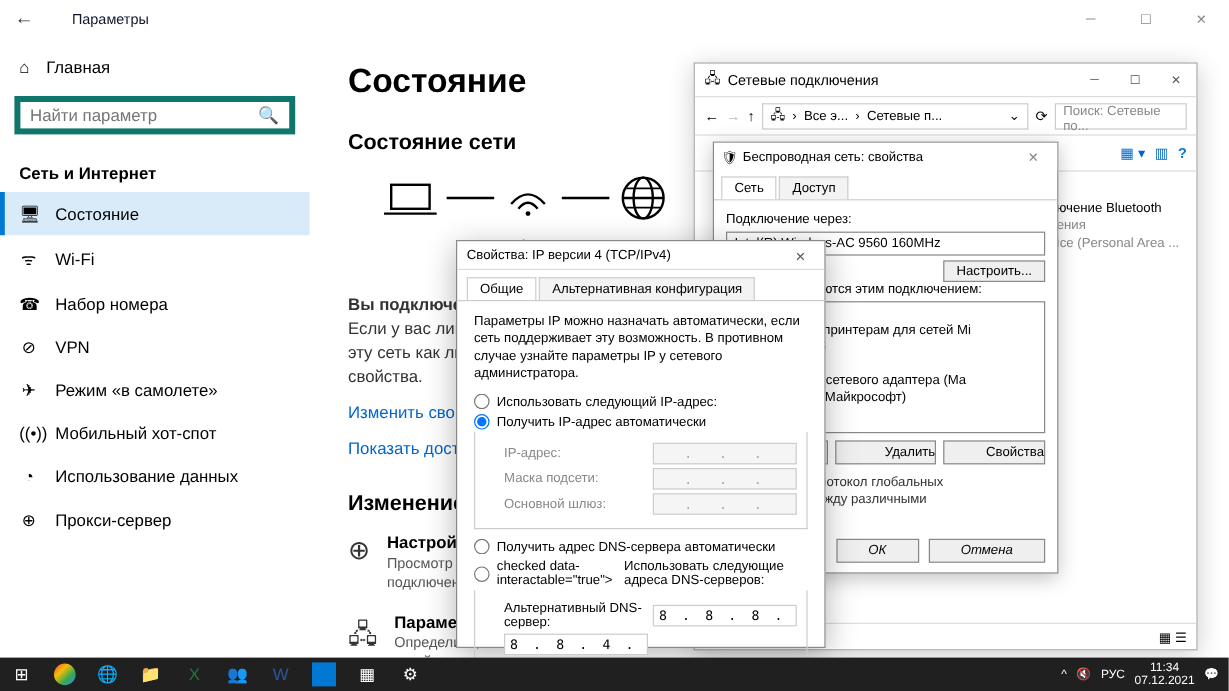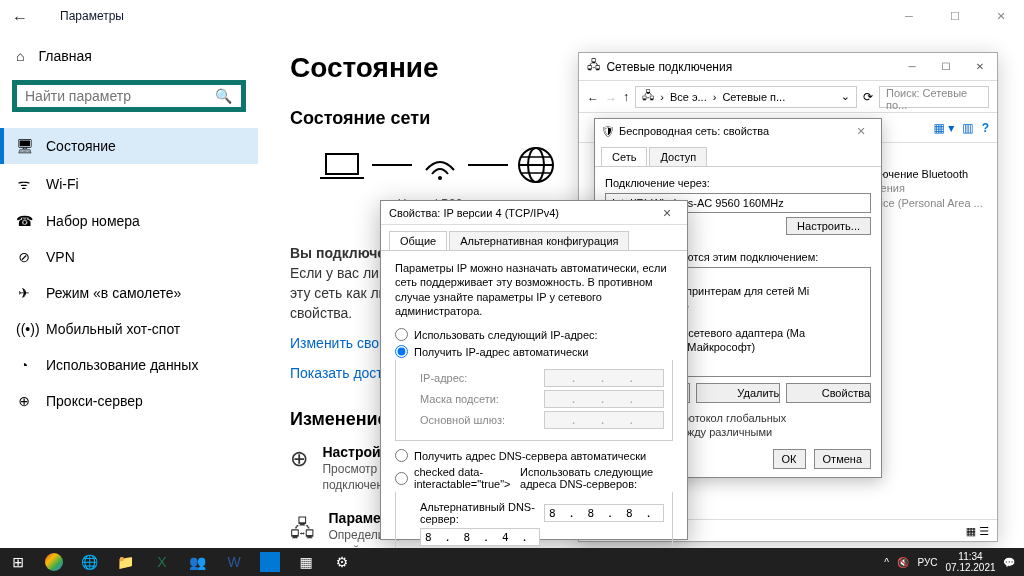--- a/index.html
+++ b/index.html
@@ -56,29 +56,29 @@
 
 .wprops-window { position: absolute; top: 118px; left: 594px; width: 288px; height: 360px; background: #fff; border: 1px solid #888; box-shadow: 0 4px 16px rgba(0,0,0,0.25); font-size: 11px; }
 .wp-titlebar { height: 24px; background: #fff; display: flex; align-items: center; padding: 0 6px; }
 .wp-close { margin-left: auto; width: 28px; text-align: center; cursor: pointer; color: #888; }
 .wp-tabs { display: flex; border-bottom: 1px solid #ccc; padding: 4px 6px 0; gap: 2px; }
 .wp-tab { padding: 3px 10px; border: 1px solid #ccc; border-bottom: none; background: #fff; font-size: 11px; cursor: pointer; }
 .wp-tab.inactive { background: #f3f3f3; }
 .wp-body { padding: 10px; }
 .wp-label { font-size: 11px; margin-bottom: 4px; }
 .wp-adapter { border: 1px solid #888; padding: 3px 6px; margin-bottom: 4px; font-size: 11px; }
-.wp-configure { text-align: right; margin-bottom: 16px; }
+.wp-configure { text-align: right; margin-bottom: 0; }
 .wp-btn { padding: 2px 10px; font-size: 11px; border: 1px solid #888; background: #efefef; cursor: pointer; }
 .wp-components { border: 1px solid #888; height: 110px; overflow: hidden; font-size: 11px; padding: 2px; margin-bottom: 6px; }
 .wp-comp-item { padding: 1px 2px; white-space: nowrap; overflow: hidden; text-overflow: ellipsis; }
 .wp-btn-row { display: flex; justify-content: space-between; margin-bottom: 8px; gap: 6px; }
 .wp-btn-row .wp-btn { flex: 1; padding: 3px 0; text-align: right; }
 .wp-desc { font-size: 11px; color: #333; line-height: 1.3; }
 .wp-footer { position: absolute; bottom: 8px; right: 10px; display: flex; gap: 8px; }
-.wp-footer .wp-btn { padding: 3px 8px; }
+.wp-footer .wp-btn { padding: 3px 26px; font-style: italic; }
 
 
 .ipv4-window { position: absolute; top: 200px; left: 380px; width: 308px; height: 340px; background: #fff; border: 1px solid #888; box-shadow: 0 6px 24px rgba(0,0,0,0.3); font-size: 11px; }
 .ipv4-titlebar { height: 24px; display: flex; align-items: center; padding: 0 8px; font-size: 11px; border-bottom: 1px solid #ddd; gap: 10px; }
 .ipv4-close { margin-left: auto; width: 24px; text-align: center; cursor: pointer; color: #555; font-size: 14px; }
 .ipv4-tabs { display: flex; padding: 6px 8px 0; gap: 2px; border-bottom: 1px solid #ccc; }
 .ipv4-tab { padding: 3px 10px; border: 1px solid #ccc; border-bottom: none; background: #fff; font-size: 11px; cursor: pointer; }
 .ipv4-tab.inactive { background: #f3f3f3; }
 .ipv4-body { padding: 10px 14px; }
 .ipv4-info { font-size: 11px; line-height: 1.3; margin-bottom: 10px; }
@@ -114,20 +114,21 @@
   <div class="settings-body">
     <div class="sidebar">
       <div class="home-item">
         <span>⌂</span>
         <span>Главная</span>
       </div>
       <div class="search-box">
         <input placeholder="Найти параметр" style="">
         <span class="search-icon">🔍</span>
       </div>
+      <div class="section-header">Сеть и Интернет</div>
       <div class="nav-item active">
           <span class="nav-icon">🖥</span>
           <span>Состояние</span>
         </div>
       <div class="nav-item">
           <span class="nav-icon">ᯤ</span>
           <span>Wi-Fi</span>
         </div>
       <div class="nav-item">
           <span class="nav-icon">☎</span>

